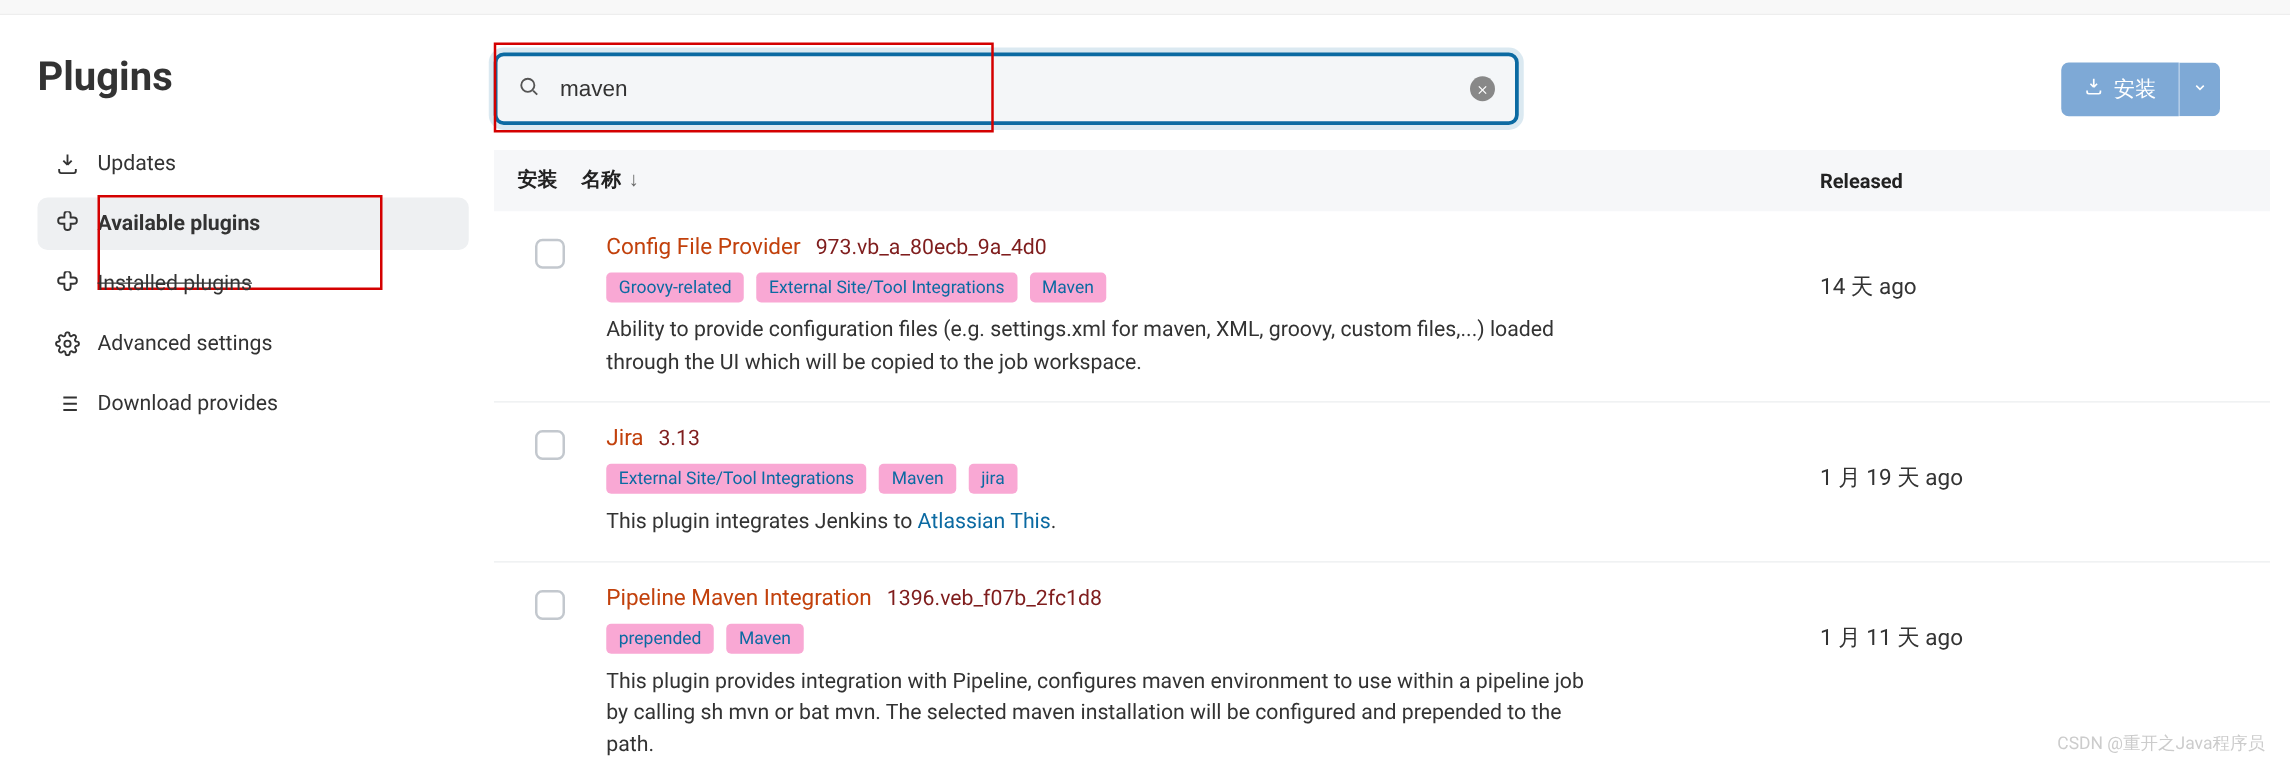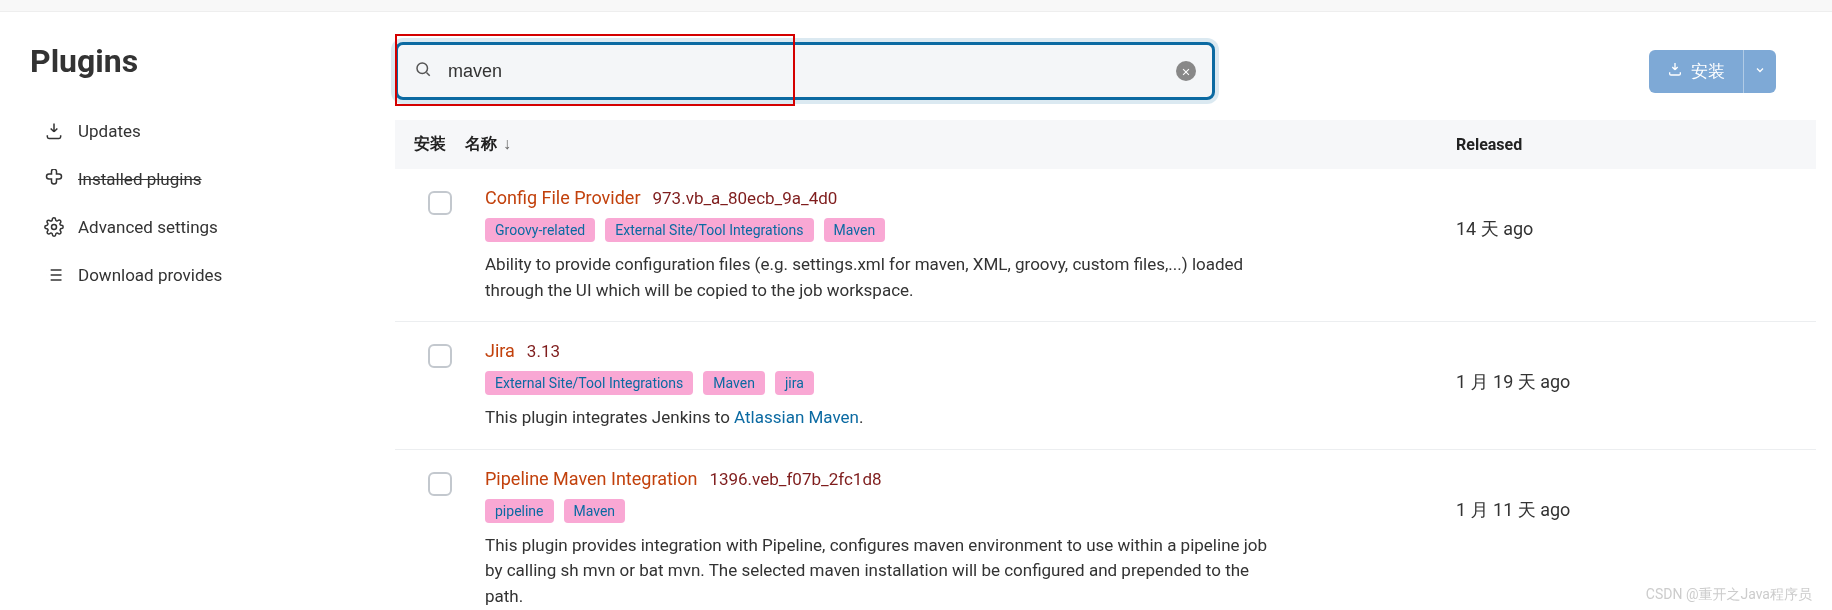--- a/index.html
+++ b/index.html
@@ -206,20 +206,29 @@
   <aside class="sidebar">
     <h1 class="page-title">Plugins</h1>
     <nav class="nav">
       <div class="nav-item">
         <span class="nav-icon">
           <svg viewBox="0 0 24 24">
               <path d="M12 3v10m0 0l-4-4m4 4l4-4M4 17v2a2 2 0 002 2h12a2 2 0 002-2v-2"></path>
             </svg>
         </span>
         <span>Updates</span>
+      </div>
+      <div class="nav-item active" style="position:relative;">
+        <div class="red-box-1"></div>
+        <span class="nav-icon">
+          <svg viewBox="0 0 24 24">
+              <path d="M9 3v3H6a3 3 0 000 6h3v3a3 3 0 006 0v-3h3a3 3 0 000-6h-3V3a3 3 0 00-6 0z"></path>
+            </svg>
+        </span>
+        <span>Available plugins</span>
       </div>
       <div class="nav-item">
         <span class="nav-icon">
           <svg viewBox="0 0 24 24">
               <path d="M9 3v3H6a3 3 0 000 6h3v3a3 3 0 006 0v-3h3a3 3 0 000-6h-3V3a3 3 0 00-6 0z"></path>
             </svg>
         </span>
         <span class="strike">Installed plugins</span>
       </div>
       <div class="nav-item">
@@ -325,37 +334,37 @@
             <div class="col-name" style="display: block;">
               <div class="plugin-title-line">
                 <a class="plugin-name">Jira</a>
                 <span class="plugin-version">3.13</span>
               </div>
               <div class="tags">
                 <span class="tag">External Site/Tool Integrations</span>
                 <span class="tag">Maven</span>
                 <span class="tag">jira</span>
               </div>
-              <div class="plugin-desc">This plugin integrates Jenkins to <a>Atlassian Maven</a>.</div>
+              <div class="plugin-desc">This plugin integrates Jenkins to <a>Atlassian This</a>.</div>
             </div>
             <div class="col-released">
               <div class="released-cell">1 月 19 天 ago</div>
             </div>
           </div>
           <div class="row">
             <div class="col-check">
               <div class="checkbox"></div>
             </div>
             <div class="col-name" style="display: block;">
               <div class="plugin-title-line">
                 <a class="plugin-name">Pipeline Maven Integration</a>
                 <span class="plugin-version">1396.veb_f07b_2fc1d8</span>
               </div>
               <div class="tags">
-                <span class="tag">pipeline</span>
+                <span class="tag">prepended</span>
                 <span class="tag">Maven</span>
               </div>
               <div class="plugin-desc">This plugin provides integration with Pipeline, configures maven environment to use within a pipeline job by calling sh mvn or bat mvn. The selected maven installation will be configured and prepended to the path.</div>
             </div>
             <div class="col-released">
               <div class="released-cell">1 月 11 天 ago</div>
             </div>
           </div>
         </div>
     </div>

